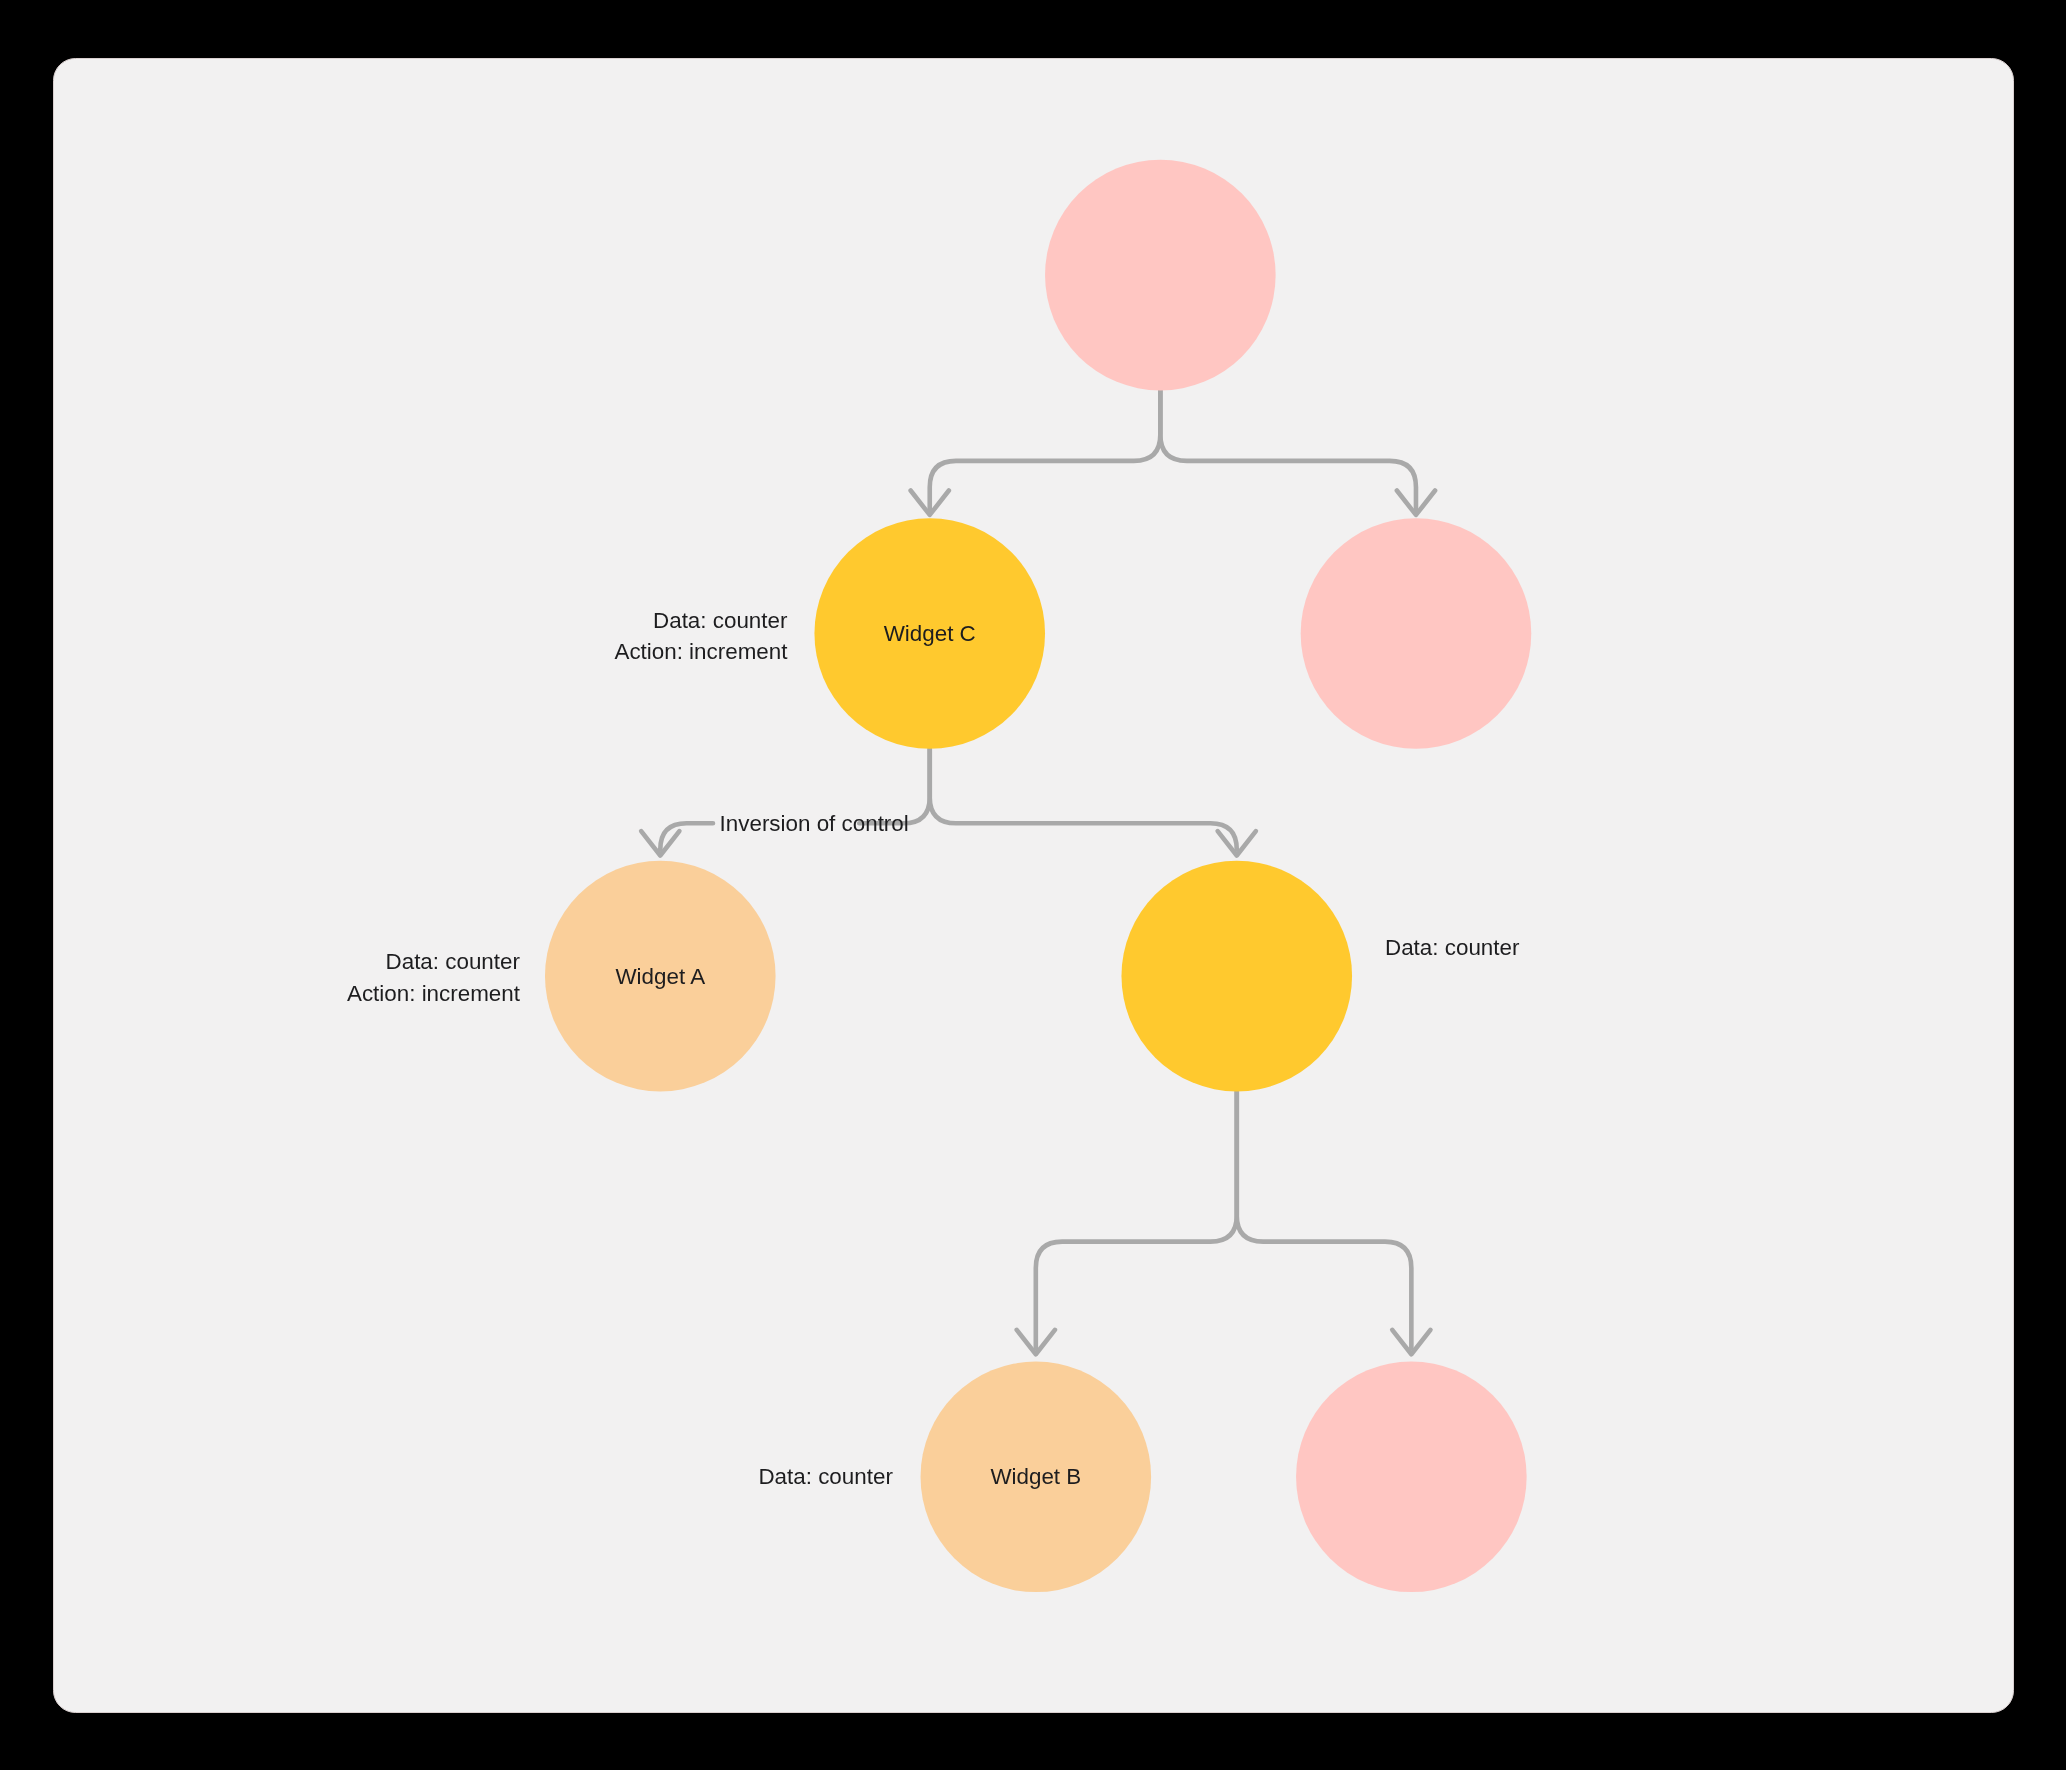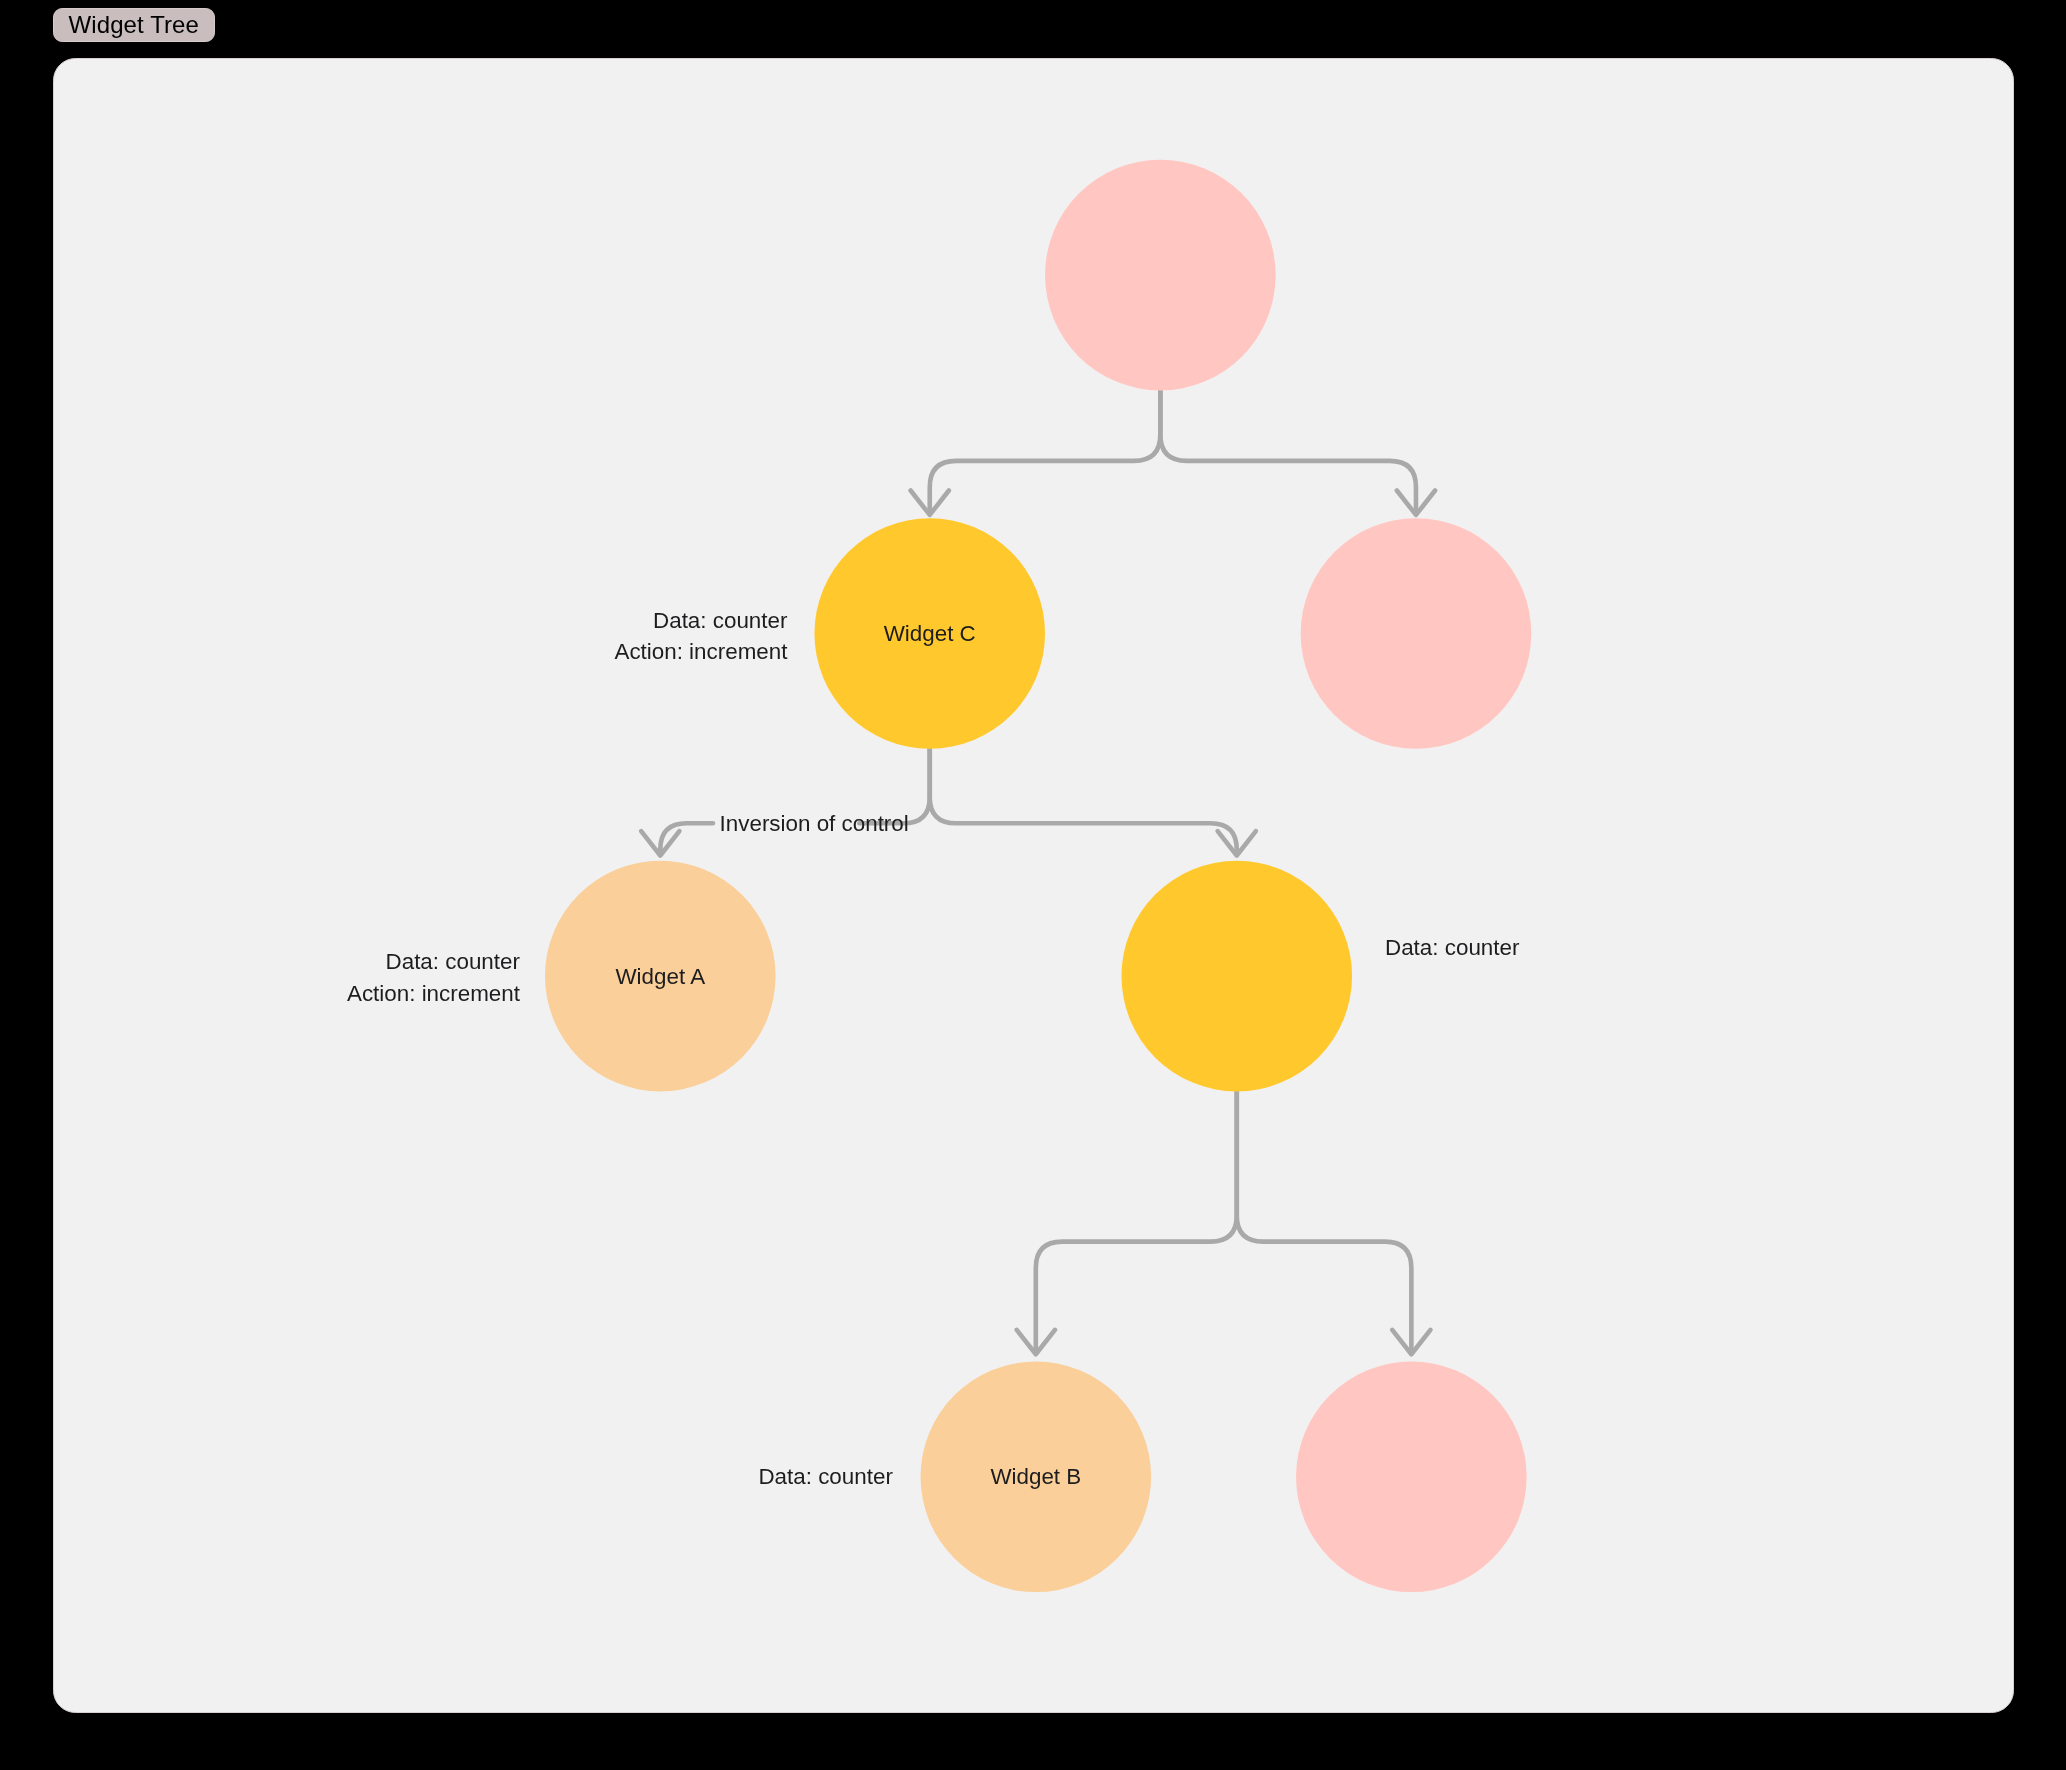--- a/index.html
+++ b/index.html
@@ -111,23 +111,20 @@
     stroke-width: 7;
     stroke-linecap: round;
     stroke-linejoin: round;
   }
 </style>
 </head>
 <body>
 
 <div id="root-frame">
 
-  <div id="tab-bar">
-    <div class="tab-chip">Widget Tree</div>
-  </div>
 
   <div id="canvas-panel">
     <svg id="graph-svg" viewBox="0 0 2976 2512">
 
       <g>
 
         <path class="edge-path" d="M 1679 503 L 1679 570 Q 1679 610 1639 610 L 1369 610 Q 1329 610 1329 650 L 1329 683"></path>
         <path class="arrow-head" d="M 1300 655 L 1329 692 L 1358 655"></path>
 
         <path class="edge-path" d="M 1679 503 L 1679 570 Q 1679 610 1719 610 L 2027 610 Q 2067 610 2067 650 L 2067 683"></path>

